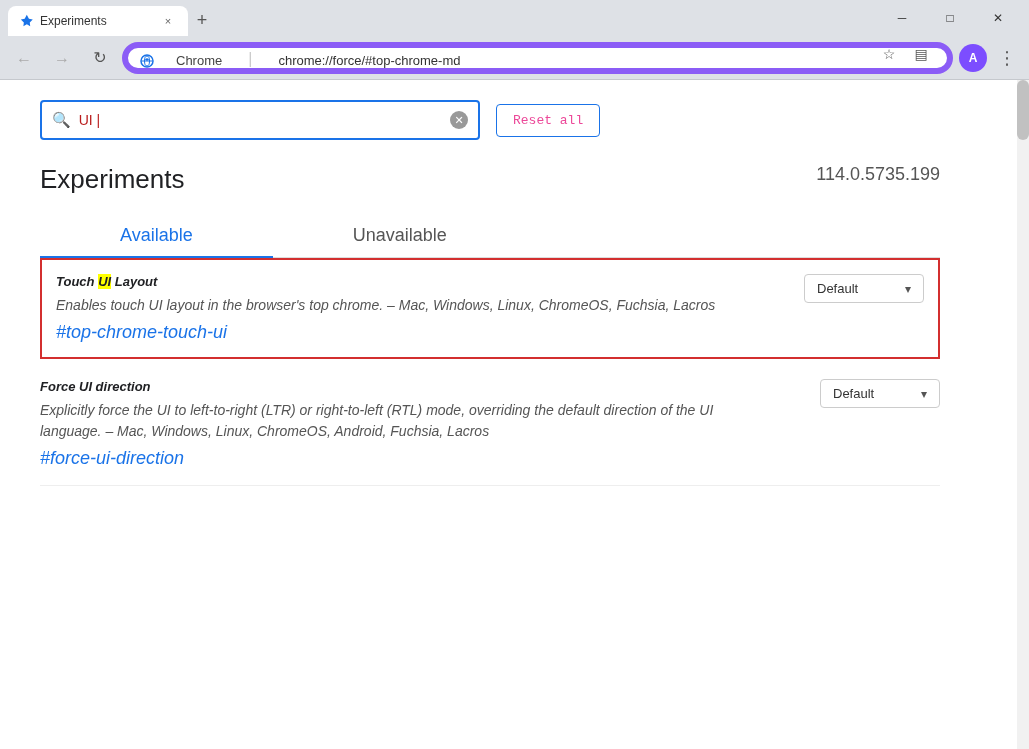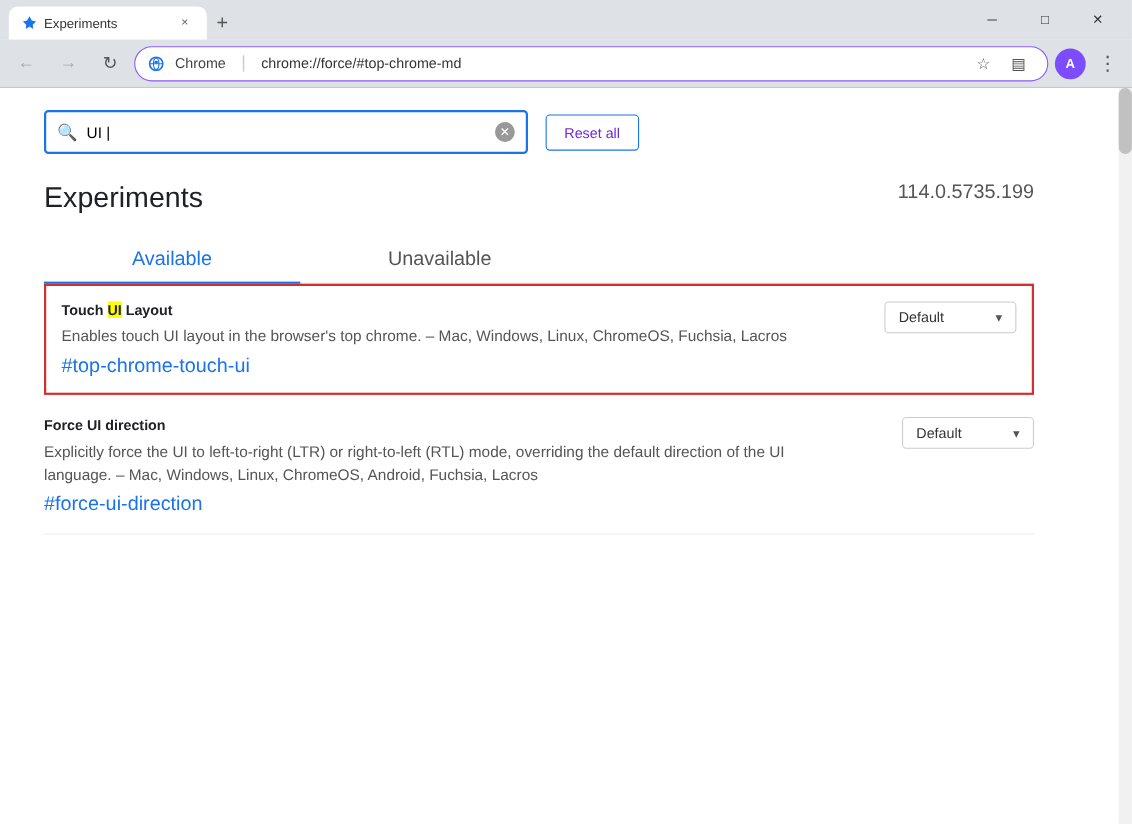--- a/index.html
+++ b/index.html
@@ -92,27 +92,27 @@
       justify-content: center;
       border-radius: 50%;
       cursor: pointer;
       color: #555;
       font-size: 16px;
     }
     .nav-btn.disabled { color: #aaa; cursor: default; }
     .url-bar {
       flex: 1;
       display: flex;
-      align-items: center;
+      align-items: flex-end;
       background: #fff;
       border-radius: 20px;
       height: 32px;
       padding: 0 12px;
-      gap: 10px;
-      border: 1px solid #8b5cf6;
+      gap: 22px;
+      border: 6px solid #8b5cf6;
     }
     .url-actions {
       display: flex;
       gap: 4px;
       align-items: center;
     }
     .url-action-btn {
       width: 28px;
       height: 28px;
       display: flex;
@@ -194,44 +194,45 @@
       height: 40px;
       padding: 0 10px;
       gap: 8px;
     }
     .search-icon { color: #aaa; font-size: 15px; }
     .search-input {
       flex: 1;
       border: none;
       outline: none;
       font-size: 14px;
-      color: #000000;
+      color: #b91c1c;
       background: transparent;
     }
     .search-clear {
       width: 18px;
       height: 18px;
       border-radius: 50%;
       background: #999;
       color: #fff;
       display: flex;
       align-items: center;
       justify-content: center;
       font-size: 11px;
       cursor: pointer;
     }
     .reset-all-btn {
       border: 1px solid #1a73e8;
       background: #fff;
-      color: #6d28d9;
+      color: #ec4899;
       padding: 8px 16px;
       border-radius: 4px;
       font-size: 13px;
       cursor: pointer;
       white-space: nowrap;
+      font-family: Liberation Mono, monospace;
     }
 
     
     .experiments-header {
       display: flex;
       justify-content: space-between;
       align-items: flex-start;
       margin-bottom: 20px;
     }
     .experiments-title {
@@ -271,21 +272,21 @@
       align-items: flex-start;
       padding: 16px 0;
       border-bottom: 1px solid #eee;
       position: relative;
     }
     .flag-item.highlighted {
       border: 2px solid #d32f2f;
       padding: 14px;
       margin-bottom: 4px;
     }
-    .flag-info { flex: 1; padding-right: 20px; }
+    .flag-info { flex: 1; padding-right: 20px; font-style: italic; }
     .flag-name {
       font-size: 13px;
       font-weight: 600;
       color: #202124;
       margin-bottom: 6px;
     }
     .flag-name .highlight {
       background-color: #ffff00;
       font-weight: 600;
     }

